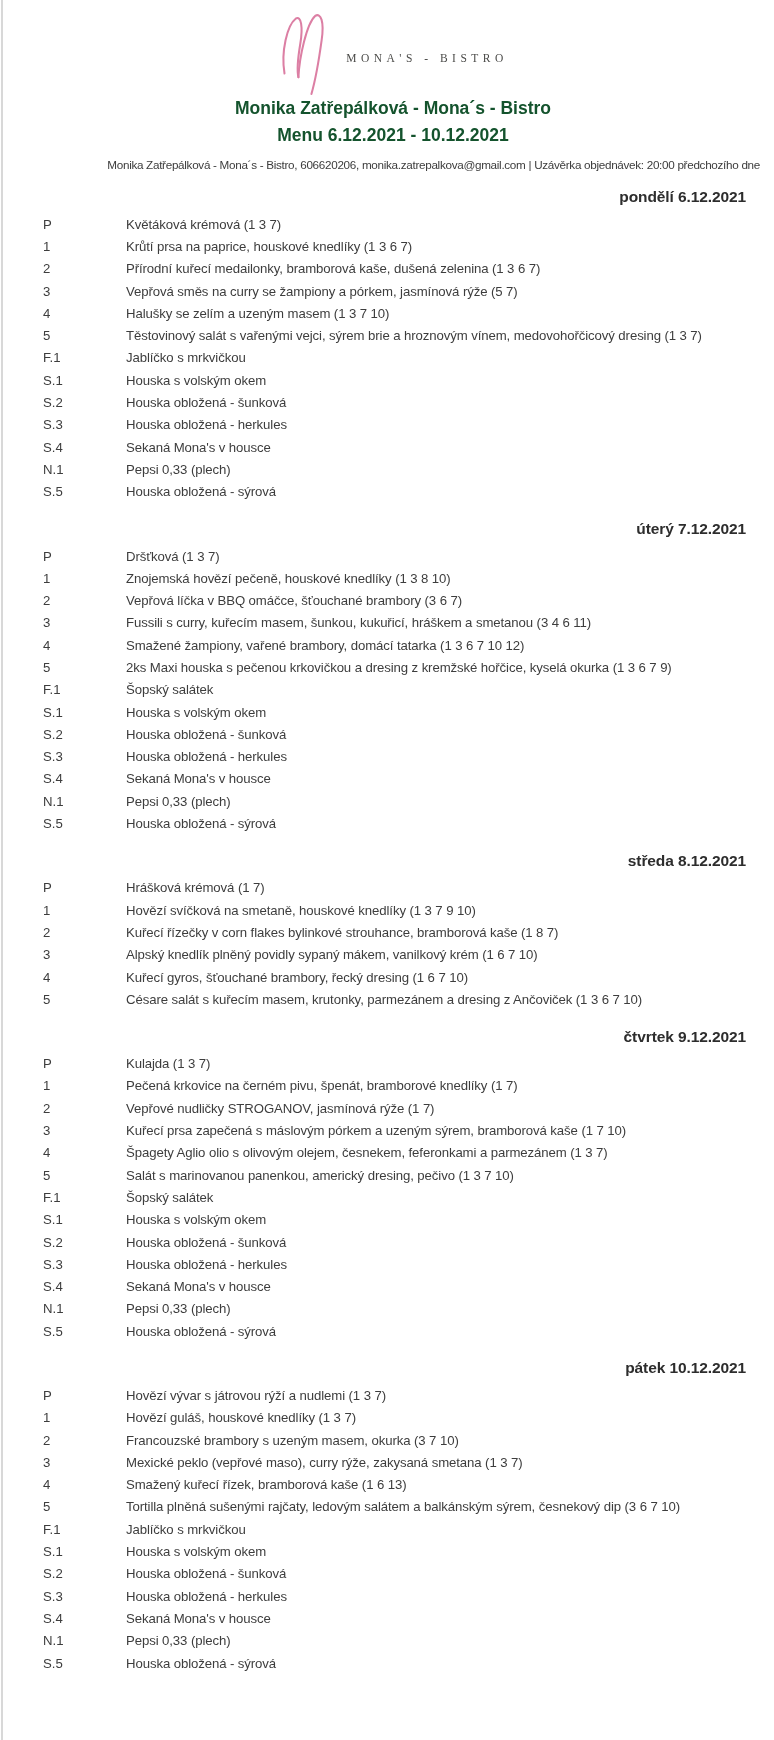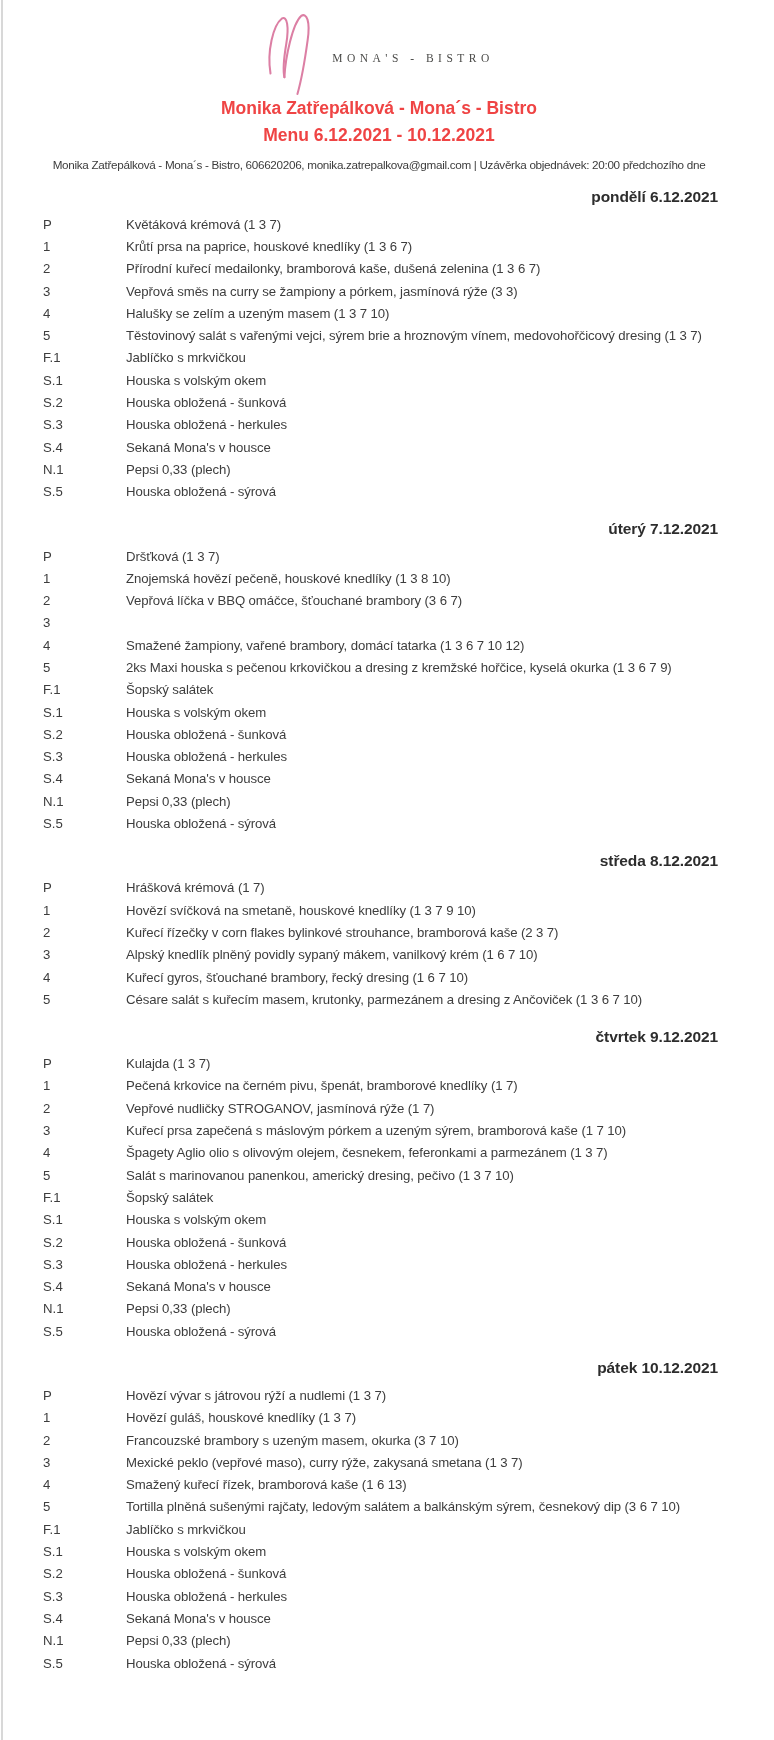--- a/index.html
+++ b/index.html
@@ -9,44 +9,44 @@
     color:#3c3c3c;
     position:relative;
   }
   .edge-line{
     position:absolute;left:1px;top:0;bottom:0;width:2px;background:#d8d8d8;
   }
   .page{
     box-sizing:border-box;
     width:774px;
     min-height:1740px;
-    padding:10px 56px 42px 40px;
+    padding:10px 28px 42px 40px;
   }
   
   .logo-row{
     display:flex;justify-content:center;align-items:center;gap:16px;height:84px;
   }
   .monogram{width:52px;height:84px;flex:none;margin-top:4px;}
   .brand{
     font-family:"Liberation Serif", serif;
     font-size:11.5px;
     letter-spacing:4.5px;
     color:#4b4b49;
     margin-top:12px;
     white-space:nowrap;
   }
   .title{
-    font-size:17.5px;font-weight:700;color:#ef4444;
+    font-size:17.5px;font-weight:700;color:#14532d;
     text-align:center;line-height:25px;margin:2px 0 0;
   }
   .contact{
     font-size:11.7px;
     letter-spacing:-0.3px;
     color:#3c3c3c;
-    text-align:center;
+    text-align:right;
     white-space:nowrap;
     margin:10px -14px 0;
   }
   
   #days{margin-top:8px;}
   .day{margin-top:15px;}
   .day-heading{
     font-size:15.5px;font-weight:700;color:#2d2d2d;
     line-height:22px;margin:0 0 5px;
     letter-spacing:-0.1px;
@@ -93,21 +93,21 @@
     <span class="label">Krůtí prsa na paprice, houskové knedlíky (1 3 6 7)</span>
   </div>
 
   <div class="row">
     <span class="code">2</span>
     <span class="label">Přírodní kuřecí medailonky, bramborová kaše, dušená zelenina (1 3 6 7)</span>
   </div>
 
   <div class="row">
     <span class="code">3</span>
-    <span class="label">Vepřová směs na curry se žampiony a pórkem, jasmínová rýže (3 3)</span>
+    <span class="label">Vepřová směs na curry se žampiony a pórkem, jasmínová rýže (5 7)</span>
   </div>
 
   <div class="row">
     <span class="code">4</span>
     <span class="label">Halušky se zelím a uzeným masem (1 3 7 10)</span>
   </div>
 
   <div class="row">
     <span class="code">5</span>
     <span class="label">Těstovinový salát s vařenými vejci, sýrem brie a hroznovým vínem, medovohořčicový dresing (1 3 7)</span>
@@ -163,20 +163,21 @@
     <span class="label">Znojemská hovězí pečeně, houskové knedlíky (1 3 8 10)</span>
   </div>
 
   <div class="row">
     <span class="code">2</span>
     <span class="label">Vepřová líčka v BBQ omáčce, šťouchané brambory (3 6 7)</span>
   </div>
 
   <div class="row">
     <span class="code">3</span>
+    <span class="label">Fussili s curry, kuřecím masem, šunkou, kukuřicí, hráškem a smetanou (3 4 6 11)</span>
   </div>
 
   <div class="row">
     <span class="code">4</span>
     <span class="label">Smažené žampiony, vařené brambory, domácí tatarka (1 3 6 7 10 12)</span>
   </div>
 
   <div class="row">
     <span class="code">5</span>
     <span class="label">2ks Maxi houska s pečenou krkovičkou a dresing z kremžské hořčice, kyselá okurka (1 3 6 7 9)</span>
@@ -227,21 +228,21 @@
     <span class="label">Hrášková krémová (1 7)</span>
   </div>
 
   <div class="row">
     <span class="code">1</span>
     <span class="label">Hovězí svíčková na smetaně, houskové knedlíky (1 3 7 9 10)</span>
   </div>
 
   <div class="row">
     <span class="code">2</span>
-    <span class="label">Kuřecí řízečky v corn flakes bylinkové strouhance, bramborová kaše (2 3 7)</span>
+    <span class="label">Kuřecí řízečky v corn flakes bylinkové strouhance, bramborová kaše (1 8 7)</span>
   </div>
 
   <div class="row">
     <span class="code">3</span>
     <span class="label">Alpský knedlík plněný povidly sypaný mákem, vanilkový krém (1 6 7 10)</span>
   </div>
 
   <div class="row">
     <span class="code">4</span>
     <span class="label">Kuřecí gyros, šťouchané brambory, řecký dresing (1 6 7 10)</span>

